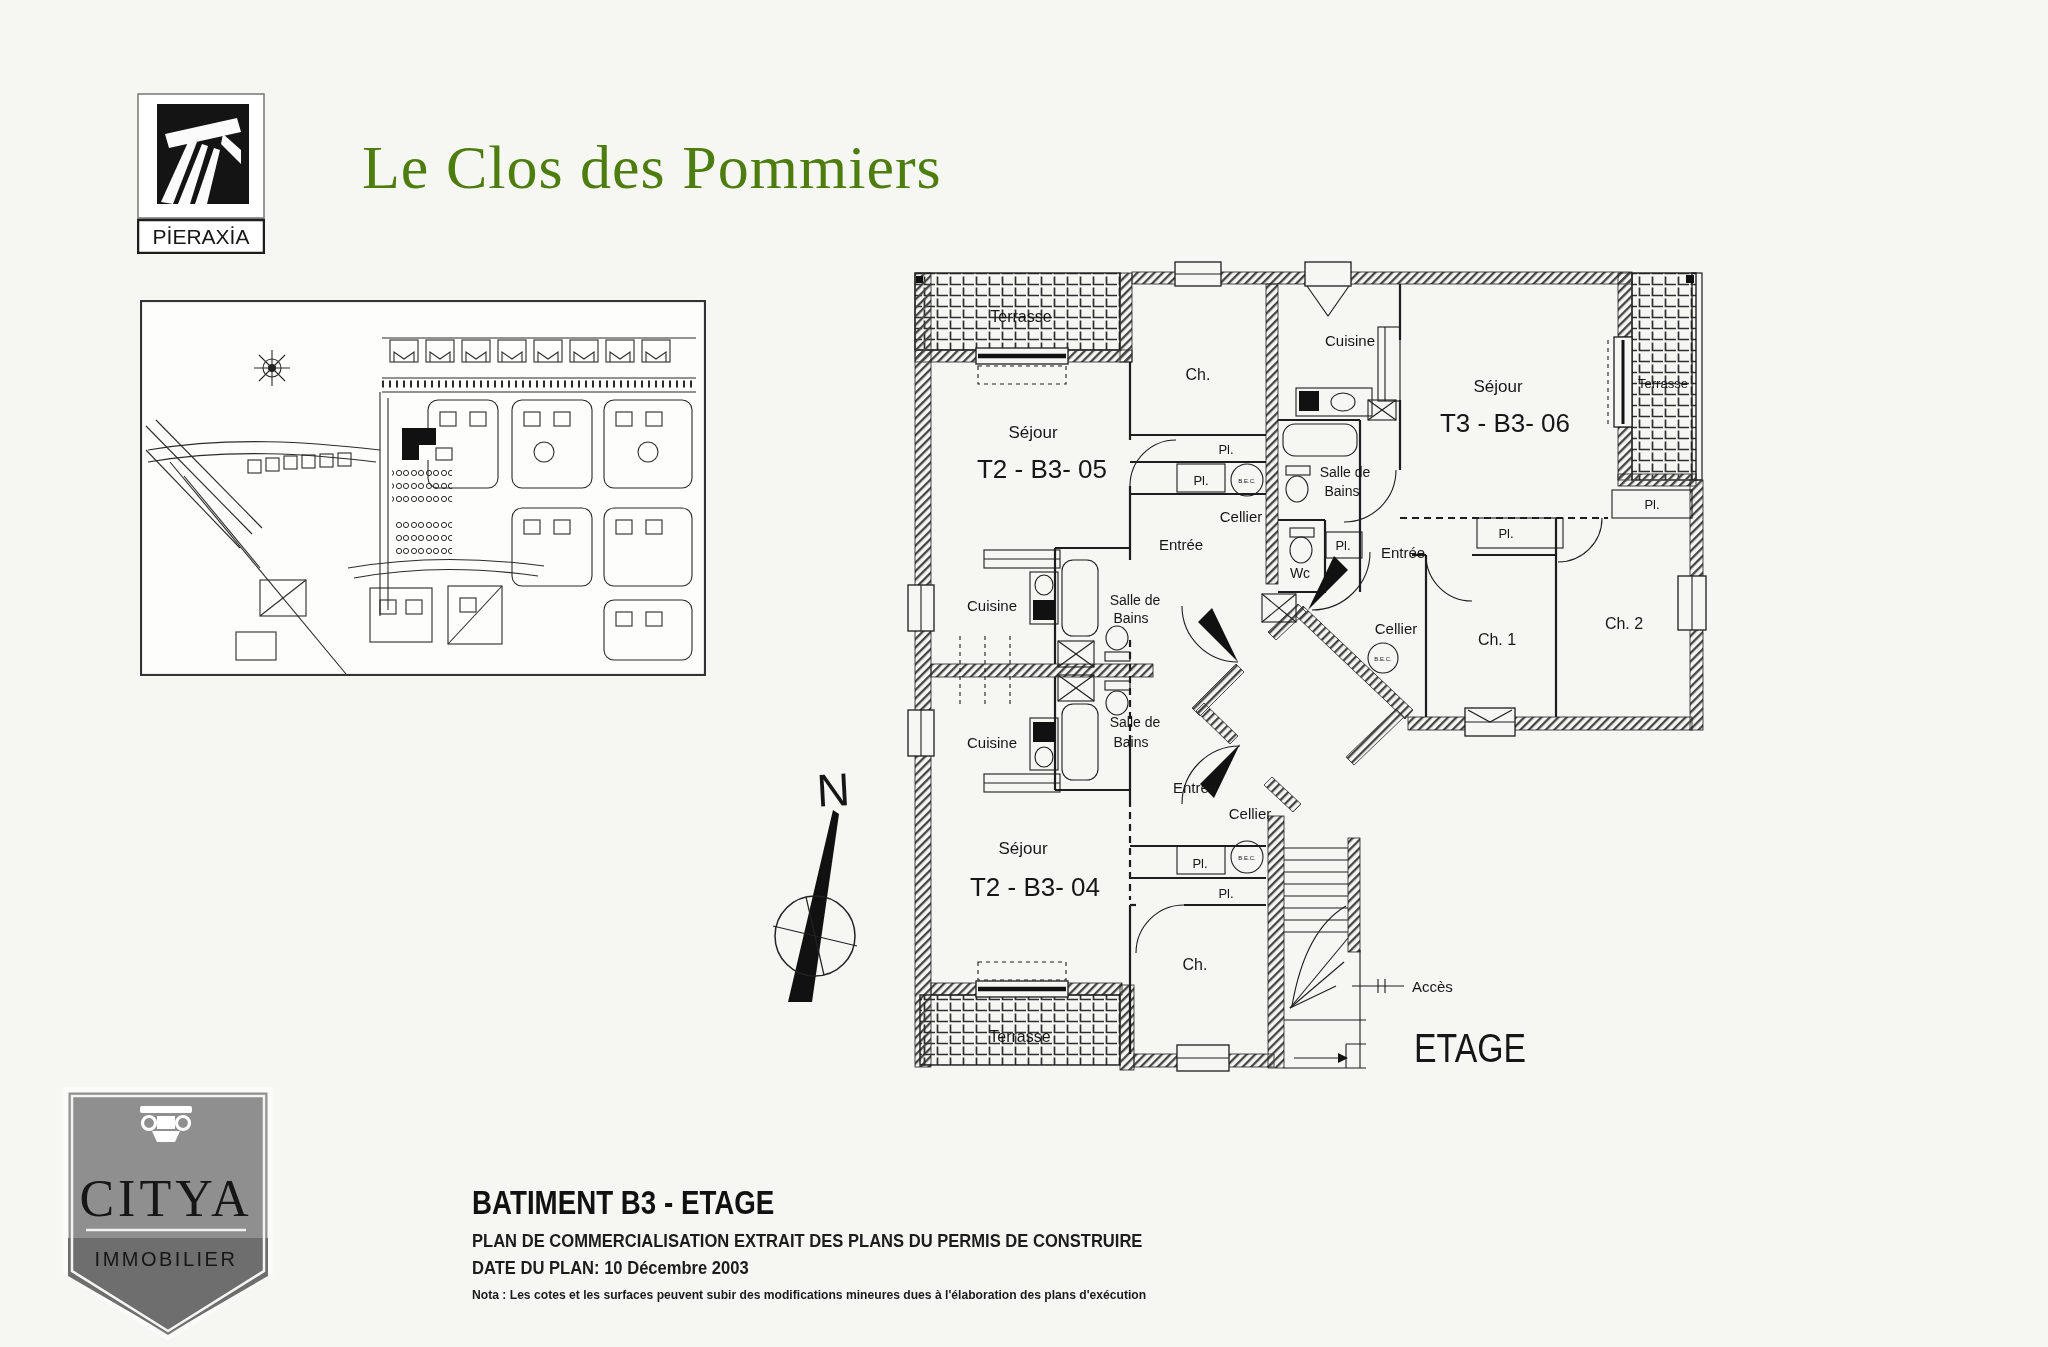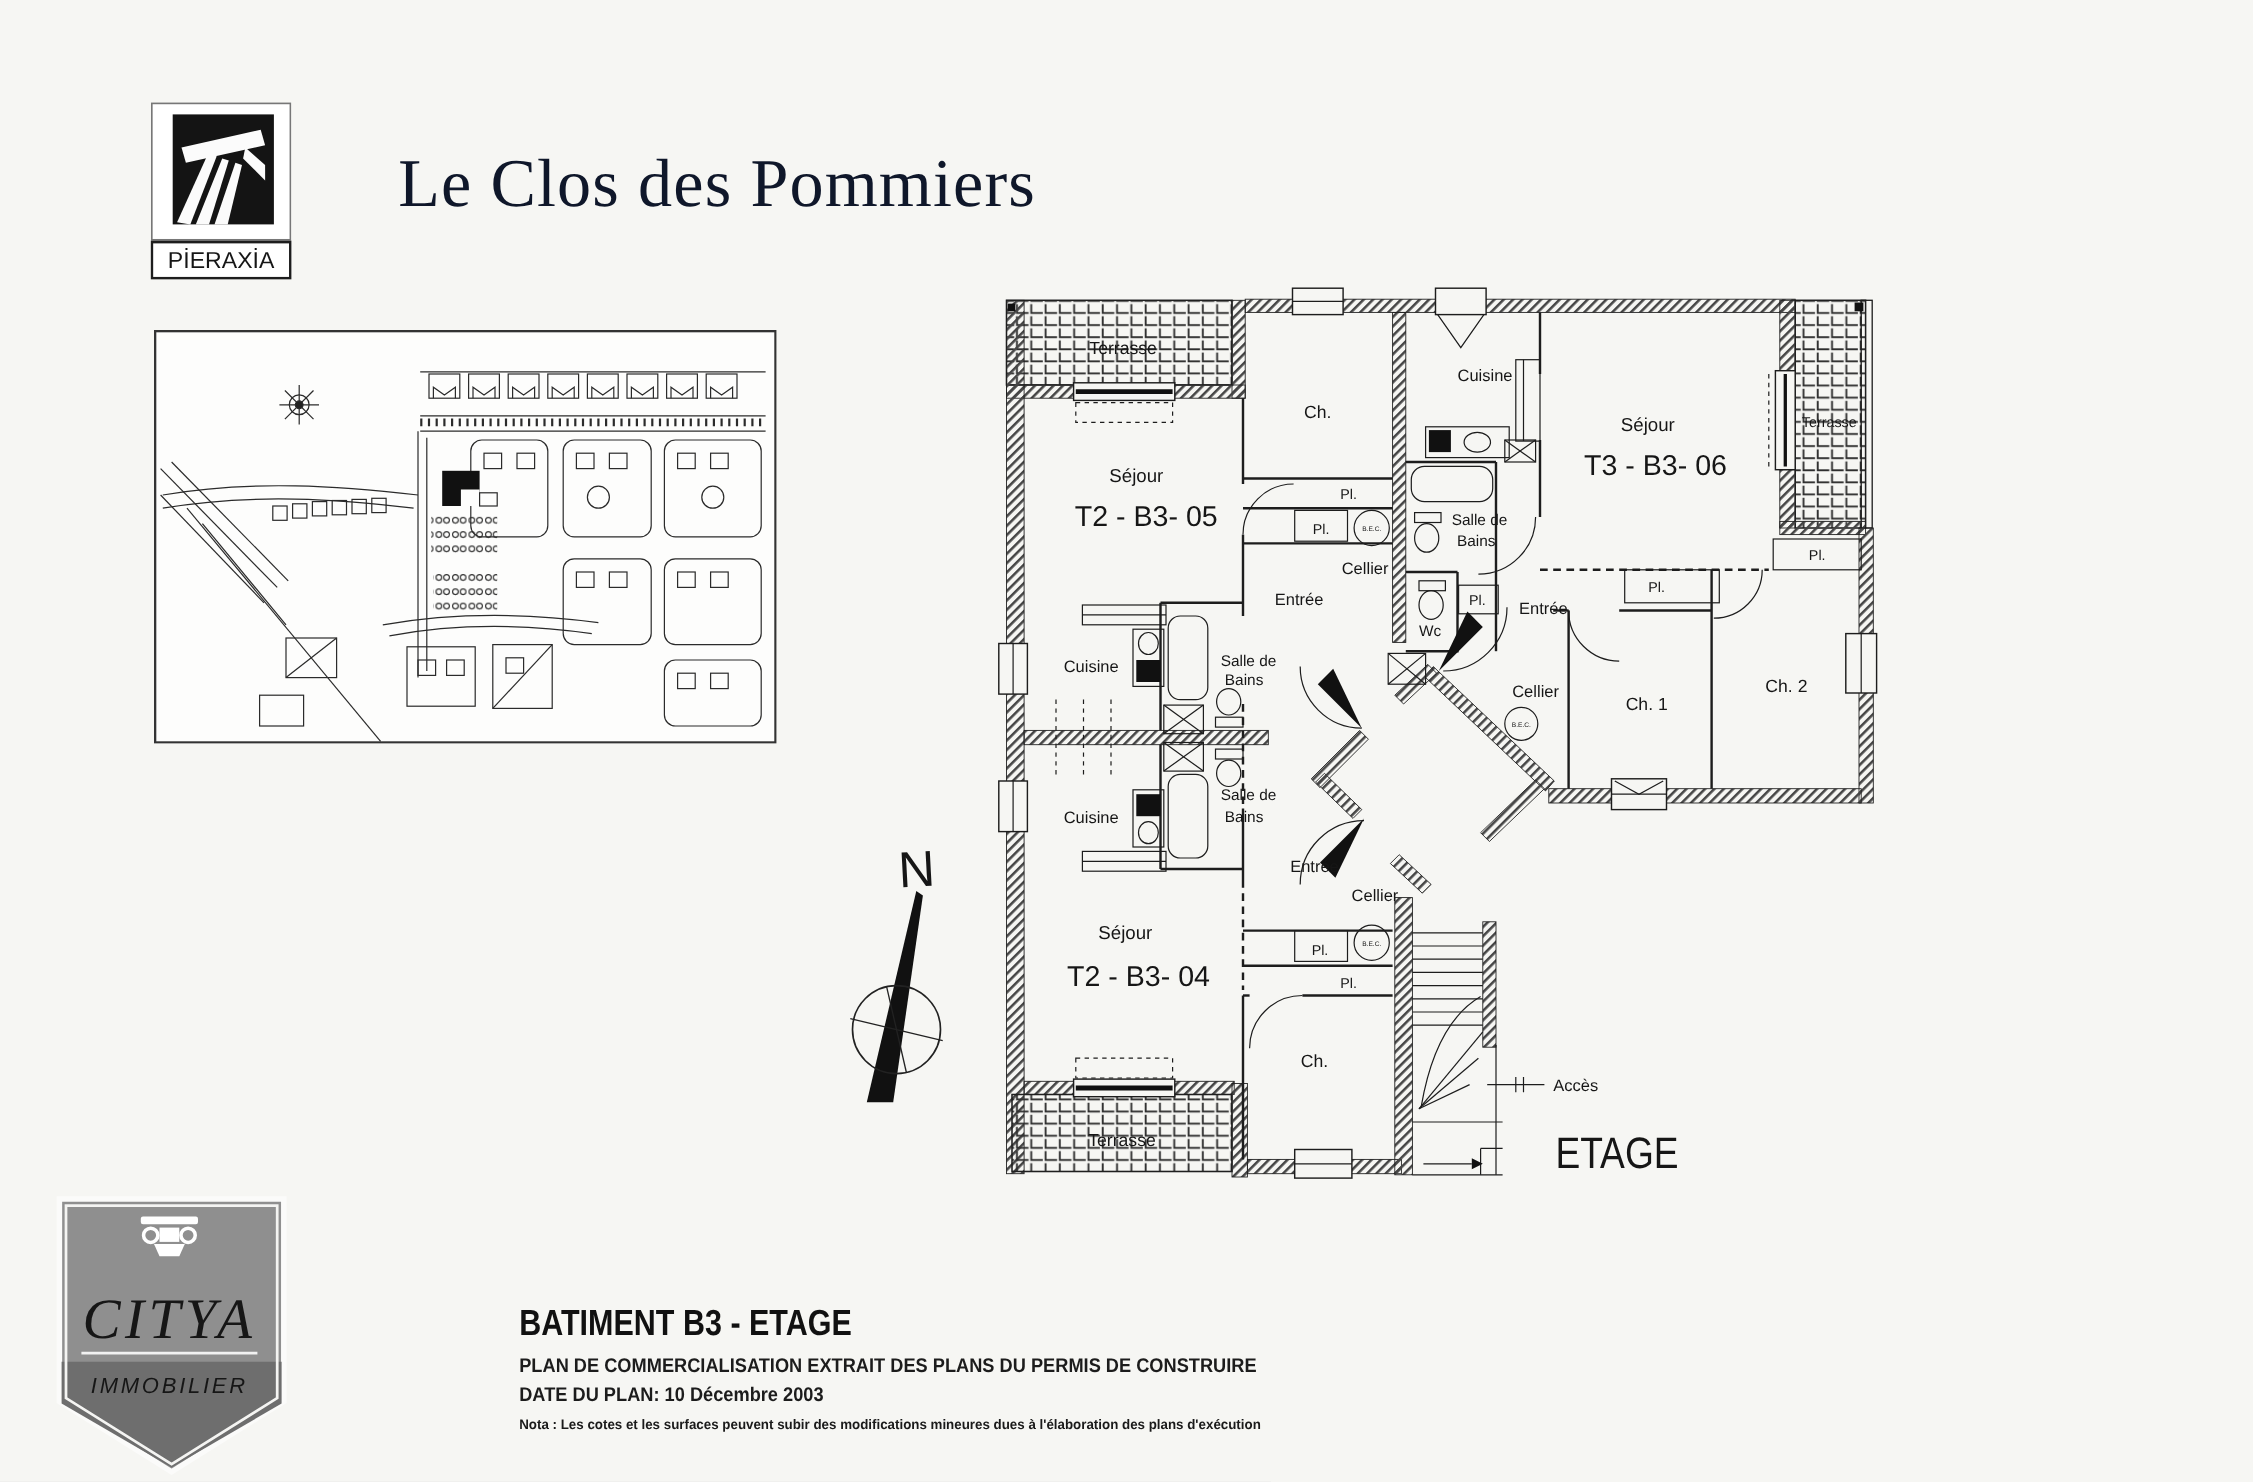--- a/index.html
+++ b/index.html
@@ -1,36 +1,36 @@
 <!DOCTYPE html>
 <html><head>
 <meta charset="utf-8">
 <style>
   html,body{margin:0;padding:0;background:#e8e8e6;}
   .page{position:relative;width:2048px;height:1347px;background:#f6f6f3;overflow:hidden;
         font-family:"Liberation Sans",sans-serif;color:#1c1c1c;}
   
   .plogo{position:absolute;left:137px;top:92px;width:128px;height:162px;}
   .page-title{position:absolute;left:362px;top:132px;margin:0;font-family:"Liberation Serif",serif;
-              font-weight:400;font-size:62px;letter-spacing:1px;color:#0f172a;white-space:nowrap;}
+              font-weight:400;font-size:62px;letter-spacing:1px;color:#4d7c0f;white-space:nowrap;}
   
   .site-plan{position:absolute;left:140px;top:300px;width:566px;height:376px;}
   
   .floor-plan{position:absolute;left:898px;top:258px;width:924px;height:846px;}
   .compass{position:absolute;left:760px;top:740px;width:160px;height:280px;}
   svg text{font-family:"Liberation Sans",sans-serif;fill:#161616;}
   
   .footer{position:absolute;left:472px;top:1184px;width:900px;}
   .f-batiment{font-size:33px;font-weight:700;letter-spacing:0px;transform:scaleX(.84);transform-origin:0 0;
               white-space:nowrap;color:#111;}
   .f-line1{margin-top:9px;font-size:18px;font-weight:700;transform:scaleX(.92);transform-origin:0 0;white-space:nowrap;}
   .f-line2{margin-top:6px;font-size:18px;font-weight:700;transform:scaleX(.92);transform-origin:0 0;white-space:nowrap;}
   .f-nota{margin-top:9px;font-size:12.5px;font-weight:700;transform:scaleX(.97);transform-origin:0 0;white-space:nowrap;color:#1a1a1a;}
   
-  .citya{position:absolute;left:44px;top:1082px;width:224px;height:265px;font-style:italic;}
+  .citya{position:absolute;left:56px;top:1082px;width:224px;height:265px;}
   .citya text{font-family:"Liberation Serif",serif;}
   .citya .imm{font-family:"Liberation Sans",sans-serif;}
 </style>
 </head>
 <body>
 
 <div class="page">
 
   <div class="plogo">
     <svg viewBox="0 0 128 162" width="128" height="162">

